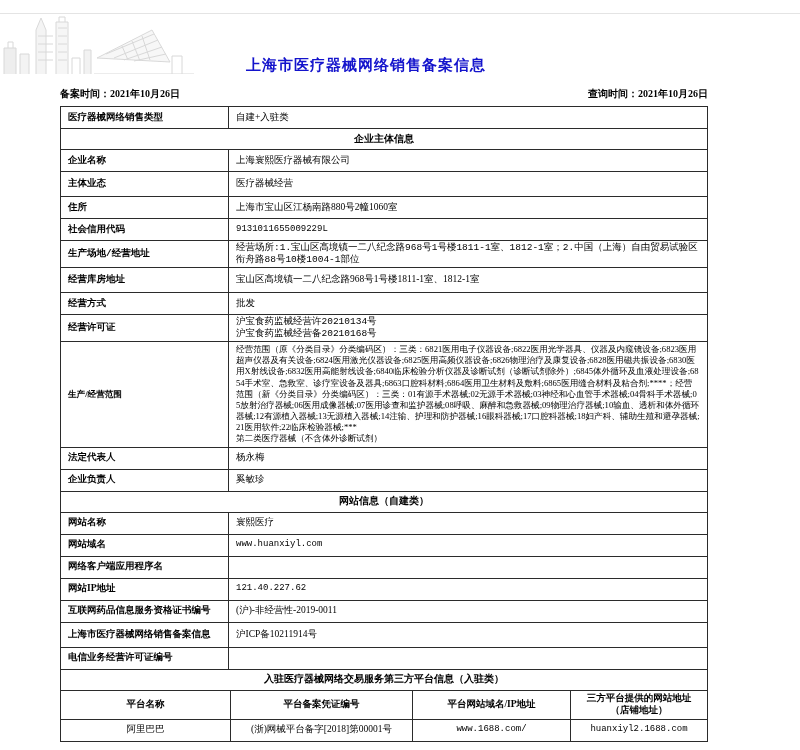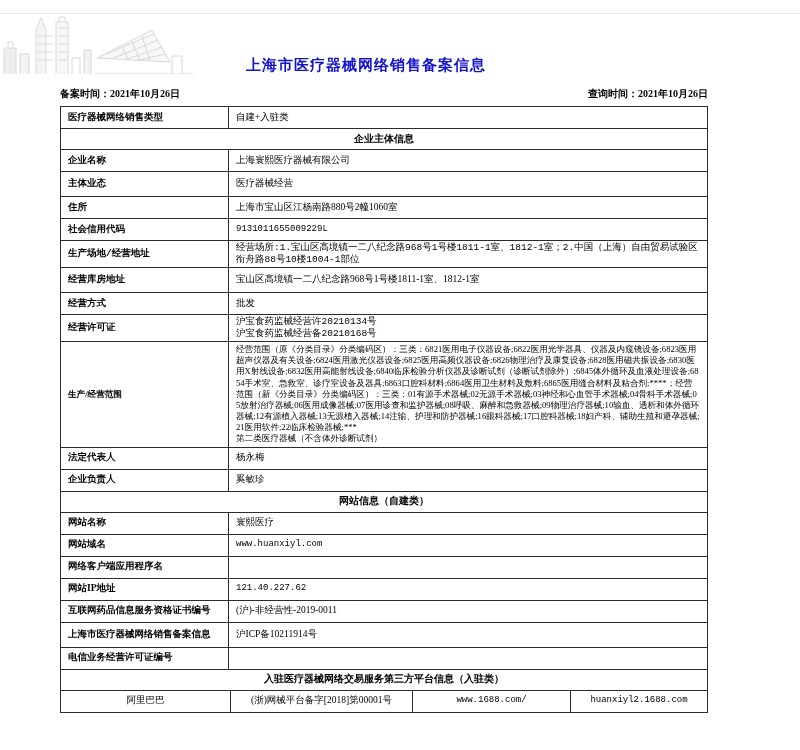--- a/index.html
+++ b/index.html
@@ -172,20 +172,26 @@
         <col class="p1">
         <col class="p2">
         <col class="p3">
         <col>
       </colgroup>
     <tbody>
       <tr class="sec">
         <td colspan="4">入驻医疗器械网络交易服务第三方平台信息（入驻类）</td>
       </tr>
       <tr>
+        <th>平台名称</th>
+        <th>平台备案凭证编号</th>
+        <th>平台网站域名/IP地址</th>
+        <th>三方平台提供的网站地址（店铺地址）</th>
+      </tr>
+      <tr>
         <td>阿里巴巴</td>
         <td>(浙)网械平台备字[2018]第00001号</td>
         <td class="mono">www.1688.com/</td>
         <td class="mono">huanxiyl2.1688.com</td>
       </tr>
     </tbody>
   </table>
 
 </div>
 

